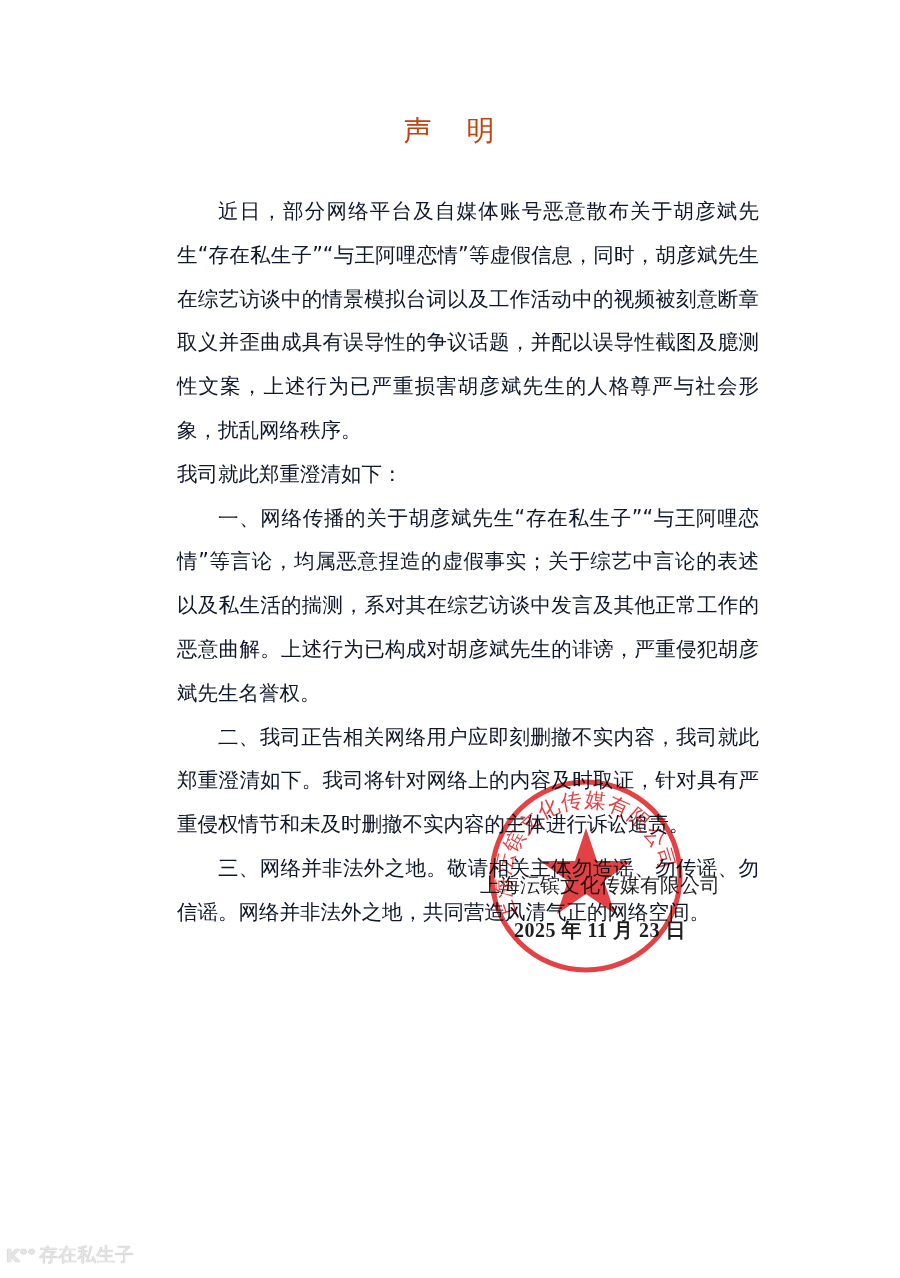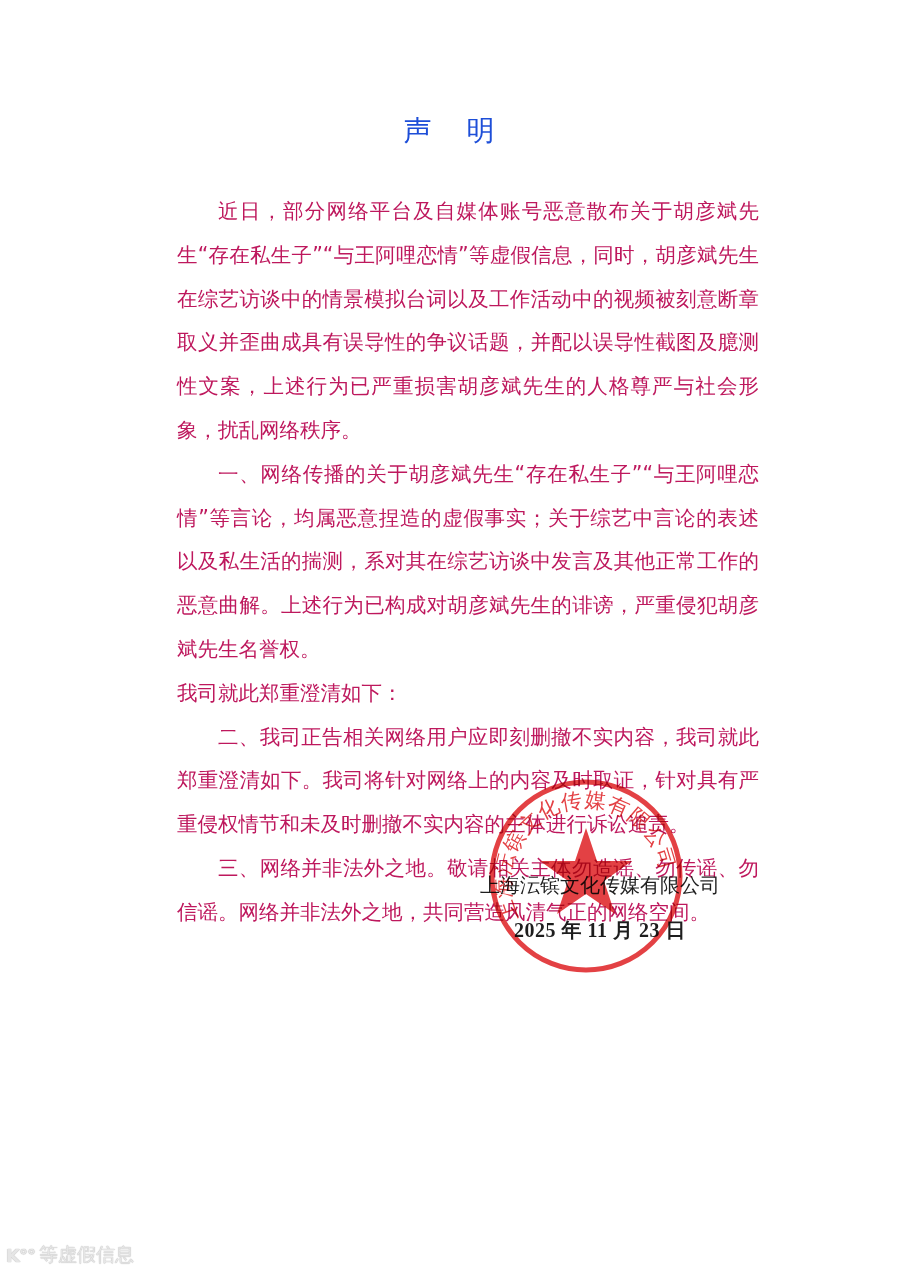--- a/index.html
+++ b/index.html
@@ -22,32 +22,32 @@
     background: #ffffff;
   }
   .title {
     position: absolute;
     left: 0; right: 0;
     top: 112px;
     text-align: center;
     font-family: "DejaVu Sans", "Liberation Sans", sans-serif;
     font-size: 28px;
     letter-spacing: 2px;
-    color: #1d4ed8;
+    color: #c2410c;
     word-spacing: 22px;
   }
   .body-text {
     position: absolute;
     left: 177px;
     width: 582px;
     top: 190px;
     font-family: "DejaVu Sans", "Liberation Sans", sans-serif;
     font-size: 20.5px;
     line-height: 43.8px;
-    color: #be185d;
+    color: #0f172a;
     text-align: justify;
     text-align-last: left;
   }
   .para {
     margin: 0;
     text-indent: 2em;
   }
   .para.noindent { text-indent: 0; }
   .signature {
     position: absolute;
@@ -87,38 +87,38 @@
 </style>
 </head>
 <body>
 
 <div class="page">
 
   <div class="title">声 明</div>
 
   <div class="body-text">
     <p class="para">近日，部分网络平台及自媒体账号恶意散布关于胡彦斌先生“存在私生子”“与王阿哩恋情”等虚假信息，同时，胡彦斌先生在综艺访谈中的情景模拟台词以及工作活动中的视频被刻意断章取义并歪曲成具有误导性的争议话题，并配以误导性截图及臆测性文案，上述行为已严重损害胡彦斌先生的人格尊严与社会形象，扰乱网络秩序。</p>
+    <p class="para noindent">我司就此郑重澄清如下：</p>
     <p class="para">一、网络传播的关于胡彦斌先生“存在私生子”“与王阿哩恋情”等言论，均属恶意捏造的虚假事实；关于综艺中言论的表述以及私生活的揣测，系对其在综艺访谈中发言及其他正常工作的恶意曲解。上述行为已构成对胡彦斌先生的诽谤，严重侵犯胡彦斌先生名誉权。</p>
-    <p class="para noindent">我司就此郑重澄清如下：</p>
     <p class="para">二、我司正告相关网络用户应即刻删撤不实内容，我司就此郑重澄清如下。我司将针对网络上的内容及时取证，针对具有严重侵权情节和未及时删撤不实内容的主体进行诉讼追责。</p>
     <p class="para">三、网络并非法外之地。敬请相关主体勿造谣、勿传谣、勿信谣。网络并非法外之地，共同营造风清气正的网络空间。</p>
   </div>
 
   <div class="signature sig-company">上海沄镔文化传媒有限公司</div>
   <div class="signature sig-date">2025 年 11 月 23 日</div>
 
   <svg class="seal" viewBox="0 0 200 200" xmlns="http://www.w3.org/2000/svg">
     <defs>
       <path id="sealArc" d="M 36 148 A 76 76 0 1 1 164 148" fill="none"></path>
     </defs>
     <circle cx="100" cy="100" r="94" fill="none" stroke="#e0262a" stroke-width="5"></circle>
     <text font-family="DejaVu Sans, sans-serif" font-size="21" fill="#e0262a" letter-spacing="1">
       <textPath href="#sealArc" startOffset="2%">上海沄镔文化传媒有限公司</textPath>
     </text>
     <polygon fill="#e0262a" points="100,52 111,85 146,85 118,105 129,138 100,118 71,138 82,105 54,85 89,85"></polygon>
   </svg>
 
   <div class="watermark">
     <span class="wm-logo">K°°</span>
-    <span>等虚假信息</span>
+    <span>存在私生子</span>
   </div>
 
 </div>
 
 </body></html>

